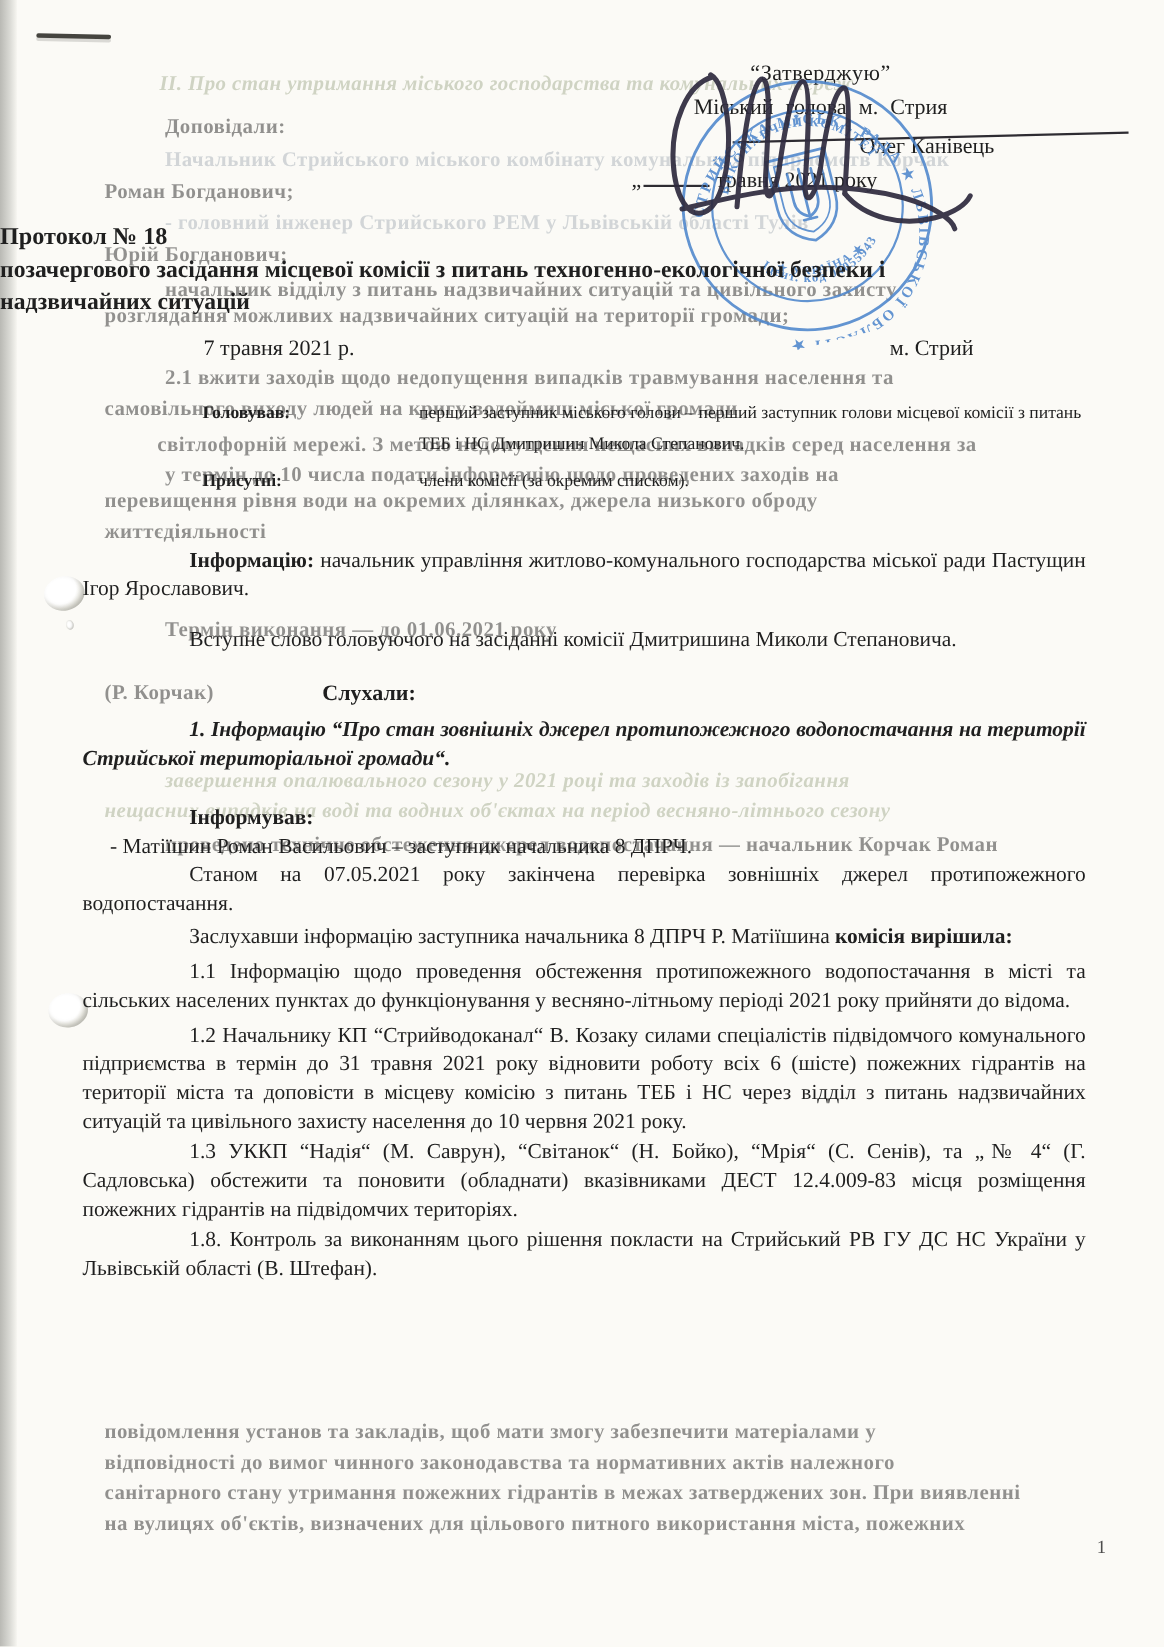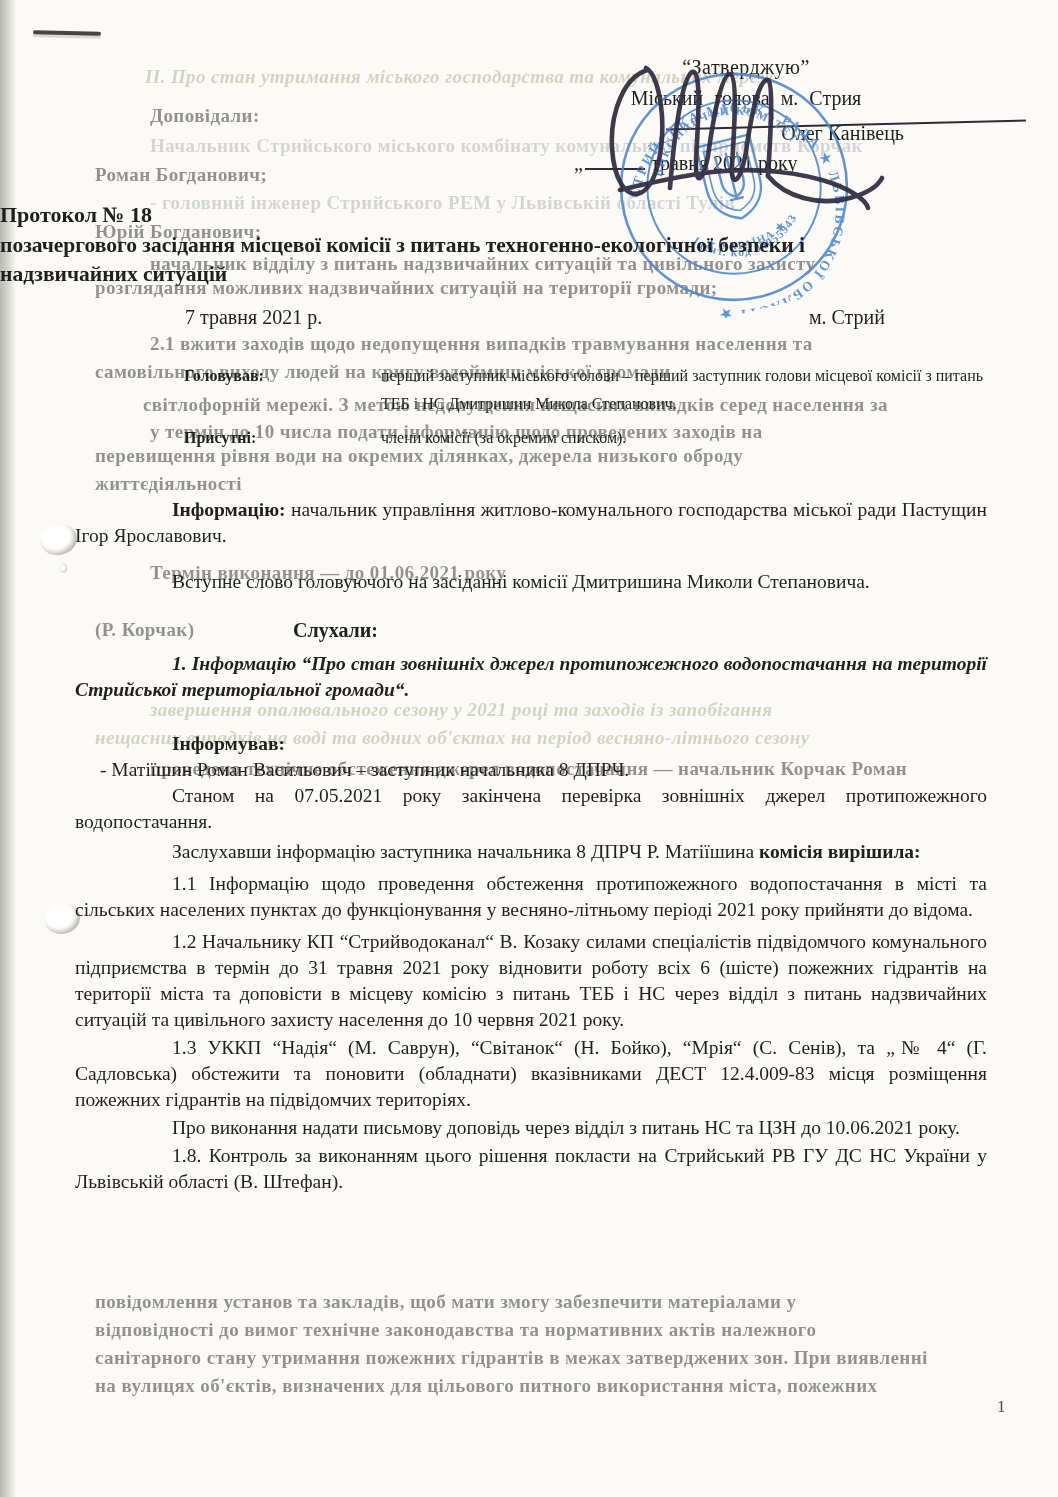--- a/index.html
+++ b/index.html
@@ -108,21 +108,21 @@
     <div class="bleed bl10">у термін до 10 числа подати інформацію щодо проведених заходів на</div>
     <div class="bleed bl11">світлофорній мережі. З метою недопущення нещасних випадків серед населення за</div>
     <div class="bleed bl12">перевищення рівня води на окремих ділянках, джерела низького оброду</div>
     <div class="bleed bl13">життєдіяльності</div>
     <div class="bleed bl14">Термін виконання — до 01.06.2021 року</div>
     <div class="bleed bl15">(Р. Корчак)</div>
     <div class="bleed bl16 bl-it">завершення опалювального сезону у 2021 році та заходів із запобігання</div>
     <div class="bleed bl17 bl-it">нещасних випадків на воді та водних об'єктах на період весняно-літнього сезону</div>
     <div class="bleed bl18">проведено технічне обстеження джерел водопостачання — начальник Корчак Роман</div>
     <div class="bleed bl19">повідомлення установ та закладів, щоб мати змогу забезпечити матеріалами у</div>
-    <div class="bleed bl20">відповідності до вимог технічне законодавства та нормативних актів належного</div>
+    <div class="bleed bl20">відповідності до вимог чинного законодавства та нормативних актів належного</div>
     <div class="bleed bl21">санітарного стану утримання пожежних гідрантів в межах затверджених зон. При виявленні</div>
     <div class="bleed bl22">на вулицях об'єктів, визначених для цільового питного використання міста, пожежних</div>
   </div>
 
   <div class="approval">
     <div class="apr-1">“Затверджую”</div>
     <div class="apr-2">Міський голова  м. Стрия</div>
     <div class="apr-3">Олег Канівець</div>
     <div class="apr-4">
       <span>„</span><span class="date-blank"></span><span>травня 2021 року</span>
@@ -197,19 +197,18 @@
     <p class="ind mt20">Вступне слово головуючого на засіданні комісії Дмитришина Миколи Степановича.</p>
     <p class="heard mt22">Слухали:</p>
     <p class="ind it-b mt8">1. Інформацію “Про стан зовнішніх джерел протипожежного водопостачання на території Стрийської територіальної громади“.</p>
     <p class="ind mt28"><b>Інформував:</b></p>
     <p class="ind-s">- Матіїшин Роман Васильович – заступник начальника 8 ДПРЧ.</p>
     <p class="ind">Станом на 07.05.2021 року закінчена перевірка зовнішніх джерел протипожежного водопостачання.</p>
     <p class="ind mt4"><span>Заслухавши  інформацію заступника начальника 8 ДПРЧ  Р. Матіїшина </span><b>комісія вирішила:</b></p>
     <p class="ind mt6">1.1 Інформацію щодо проведення обстеження протипожежного водопостачання в місті та сільських населених пунктах до функціонування у весняно-літньому періоді 2021 року прийняти до відома.</p>
     <p class="ind mt6">1.2 Начальнику КП “Стрийводоканал“ В. Козаку силами спеціалістів підвідомчого комунального підприємства в термін до 31 травня 2021 року відновити роботу всіх 6 (шісте) пожежних гідрантів на території міста та  доповісти в місцеву комісію з питань ТЕБ і НС через відділ з питань надзвичайних ситуацій та цивільного захисту населення до 10 червня 2021 року.</p>
     <p class="ind mt2">1.3 УККП “Надія“ (М. Саврун), “Світанок“  (Н. Бойко), “Мрія“ (С. Сенів), та „№ 4“ (Г. Садловська) обстежити та поновити (обладнати) вказівниками ДЕСТ 12.4.009-83  місця розміщення пожежних гідрантів на підвідомчих територіях.</p>
-    <p class="ind mt2">Про виконання надати письмову  доповідь  через  відділ  з  питань  НС та ЦЗН до 10.06.2021 року.</p>
     <p class="ind mt2">1.8. Контроль за виконанням цього рішення покласти на Стрийський РВ ГУ ДС НС України у Львівській області (В. Штефан).</p>
   </div>
 
   <div class="page-number">1</div>
 
 </div>
 
 </body></html>

